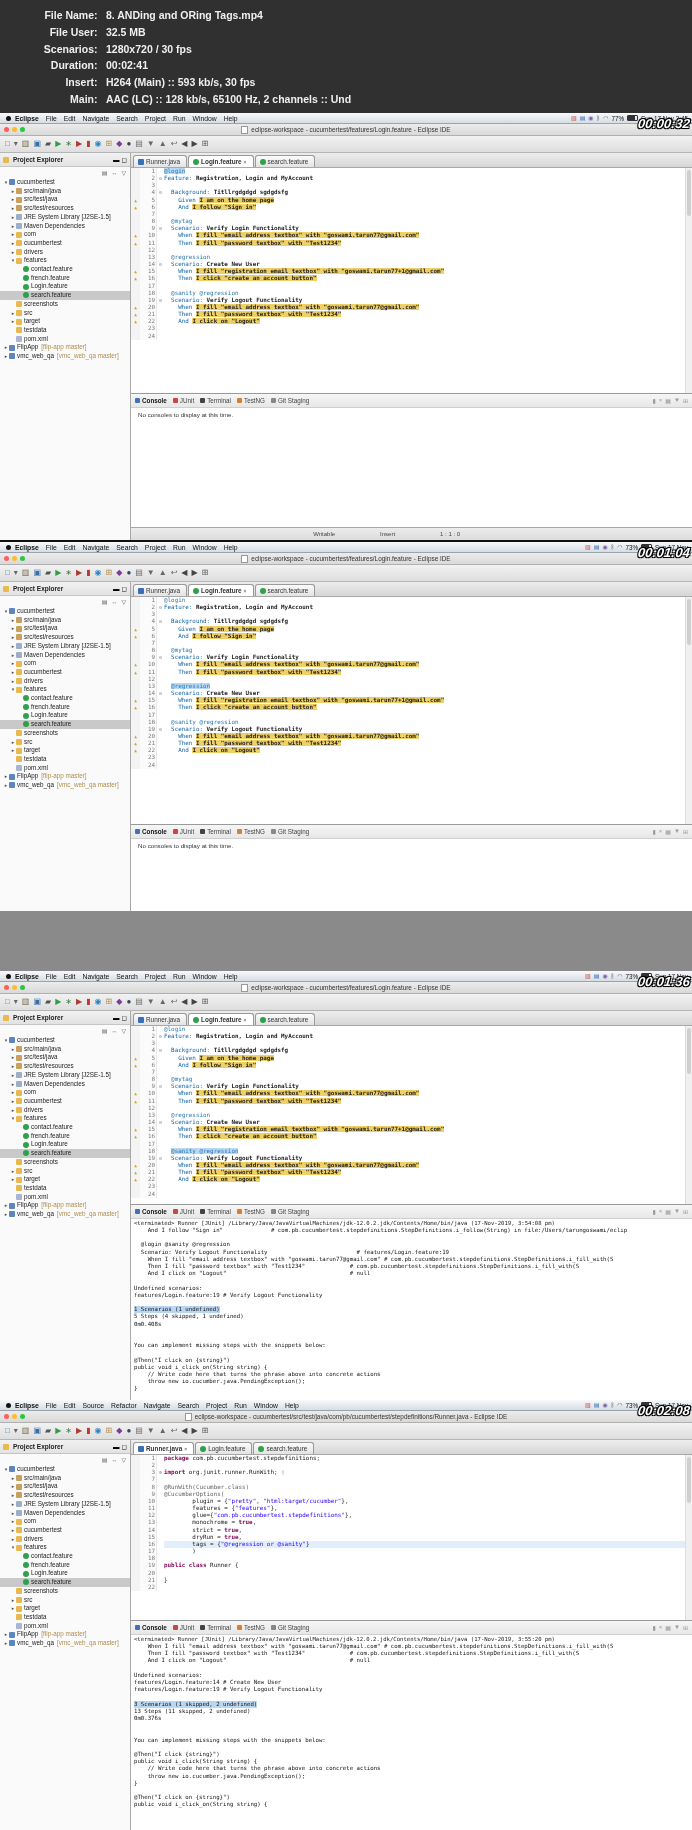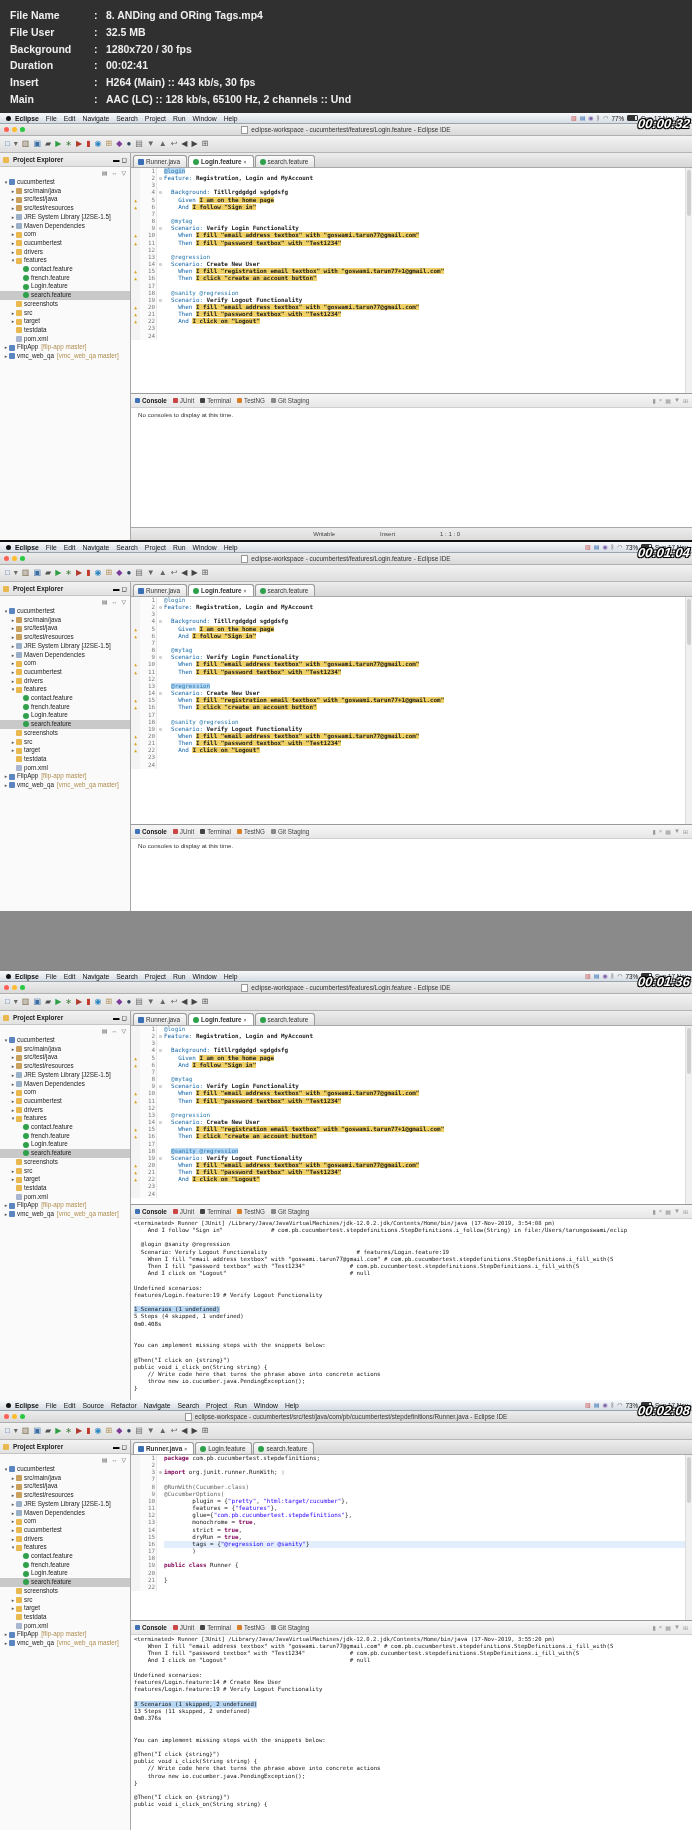--- a/index.html
+++ b/index.html
@@ -1,20 +1,20 @@
 <!DOCTYPE html>
 <html><head>
 <meta charset="utf-8">
 <style>
   html,body{margin:0;padding:0;background:#000;}
   body{width:692px;font-family:"Liberation Sans",sans-serif;}
   
   .meta{background:#303030;height:113px;box-sizing:border-box;padding:7px 0 0 10px;}
   .meta-row{display:flex;font-size:10.5px;font-weight:bold;color:#efefef;line-height:16.8px;}
-  .meta-label{width:84px;flex:none;}
+  .meta-label{width:84px;flex:none;text-align:right;}
   .meta-colon{width:12px;flex:none;}
   .meta-colon::after{content:":";}
   
   .frame{position:relative;height:429px;background:#fff;overflow:hidden;}
   .frame.f4{height:430px;}
   .tstamp{position:absolute;top:3px;right:2px;z-index:9;font-size:13px;font-weight:bold;font-style:italic;
     color:#fff;transform:skewX(-6deg);
     text-shadow:1px 1px 0 #000,-1px -1px 0 #000,1px -1px 0 #000,-1px 1px 0 #000,0 0 2px #000;}
   
   .menubar{height:11px;background:linear-gradient(#f7f9fb,#d7dde4);border-bottom:1px solid #9aa4ad;
@@ -126,33 +126,33 @@
       <span class="meta-label">File Name</span>
       <span class="meta-colon"></span>
       <span class="meta-value">8. ANDing and ORing Tags.mp4</span>
     </div>
   <div class="meta-row">
       <span class="meta-label">File User</span>
       <span class="meta-colon"></span>
       <span class="meta-value">32.5 MB</span>
     </div>
   <div class="meta-row">
-      <span class="meta-label">Background</span>
+      <span class="meta-label">Scenarios</span>
       <span class="meta-colon"></span>
       <span class="meta-value">1280x720 / 30 fps</span>
     </div>
   <div class="meta-row">
       <span class="meta-label">Duration</span>
       <span class="meta-colon"></span>
       <span class="meta-value">00:02:41</span>
     </div>
   <div class="meta-row">
       <span class="meta-label">Insert</span>
       <span class="meta-colon"></span>
-      <span class="meta-value">H264 (Main) :: 443 kb/s, 30 fps</span>
+      <span class="meta-value">H264 (Main) :: 593 kb/s, 30 fps</span>
     </div>
   <div class="meta-row">
       <span class="meta-label">Main</span>
       <span class="meta-colon"></span>
       <span class="meta-value">AAC (LC) :: 128 kb/s, 65100 Hz, 2 channels :: Und</span>
     </div>
 </header>
 
 <main id="frames">
   <section class="frame f1">

